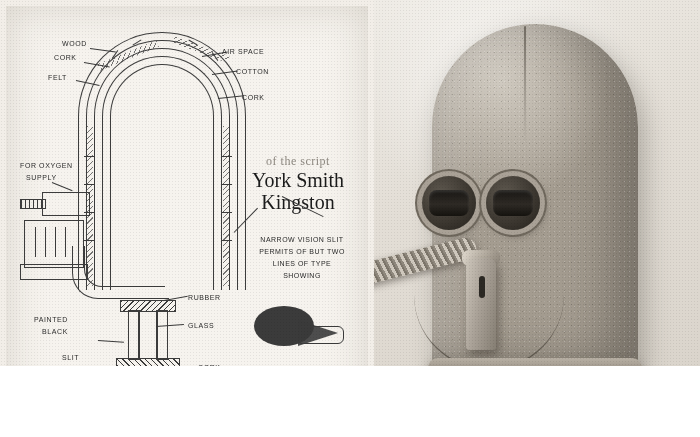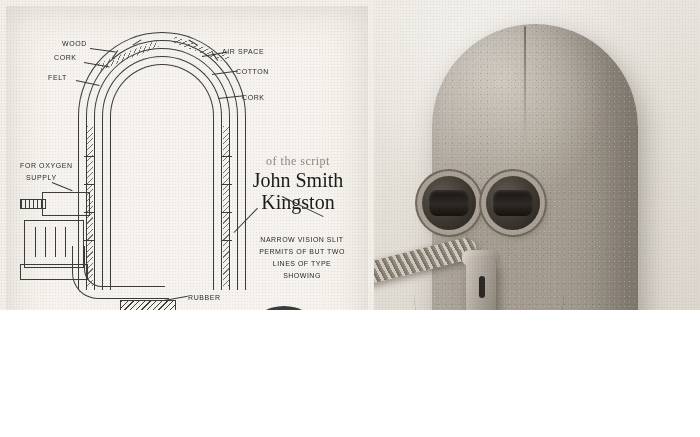--- a/index.html
+++ b/index.html
@@ -3,21 +3,21 @@
 <meta charset="utf-8">
 <style>
   html, body {
     margin: 0;
     padding: 0;
     background: #ffffff;
   }
   #page {
     position: relative;
     width: 700px;
-    height: 310px;
+    height: 366px;
     overflow: hidden;
     background: #efeae3;
     font-family: "Liberation Sans", sans-serif;
   }
 
   
   #left-panel {
     position: absolute;
     left: 0; top: 0;
     width: 374px; height: 437px;
@@ -505,21 +505,21 @@
       <span class="dg-label" style="left:28px;  top:310px;">PAINTED</span>
       <span class="dg-label" style="left:36px;  top:322px;">BLACK</span>
       <span class="dg-label" style="left:182px; top:316px;">GLASS</span>
       <span class="dg-label" style="left:56px;  top:348px;">SLIT</span>
       <span class="dg-label" style="left:48px;  top:370px;">WOOD</span>
       <span class="dg-label" style="left:192px; top:358px;">CORK</span>
       <span class="dg-label" style="left:192px; top:374px;">FELT</span>
 
       <div id="type-sample">
         <div class="smear">of the script</div>
-        <div class="big">John Smith</div>
+        <div class="big">York Smith</div>
         <div class="big">Kingston</div>
       </div>
 
       <div id="note-block">
         <div>NARROW VISION SLIT</div>
         <div>PERMITS OF BUT TWO</div>
         <div>LINES OF TYPE</div>
         <div>SHOWING</div>
       </div>
 

